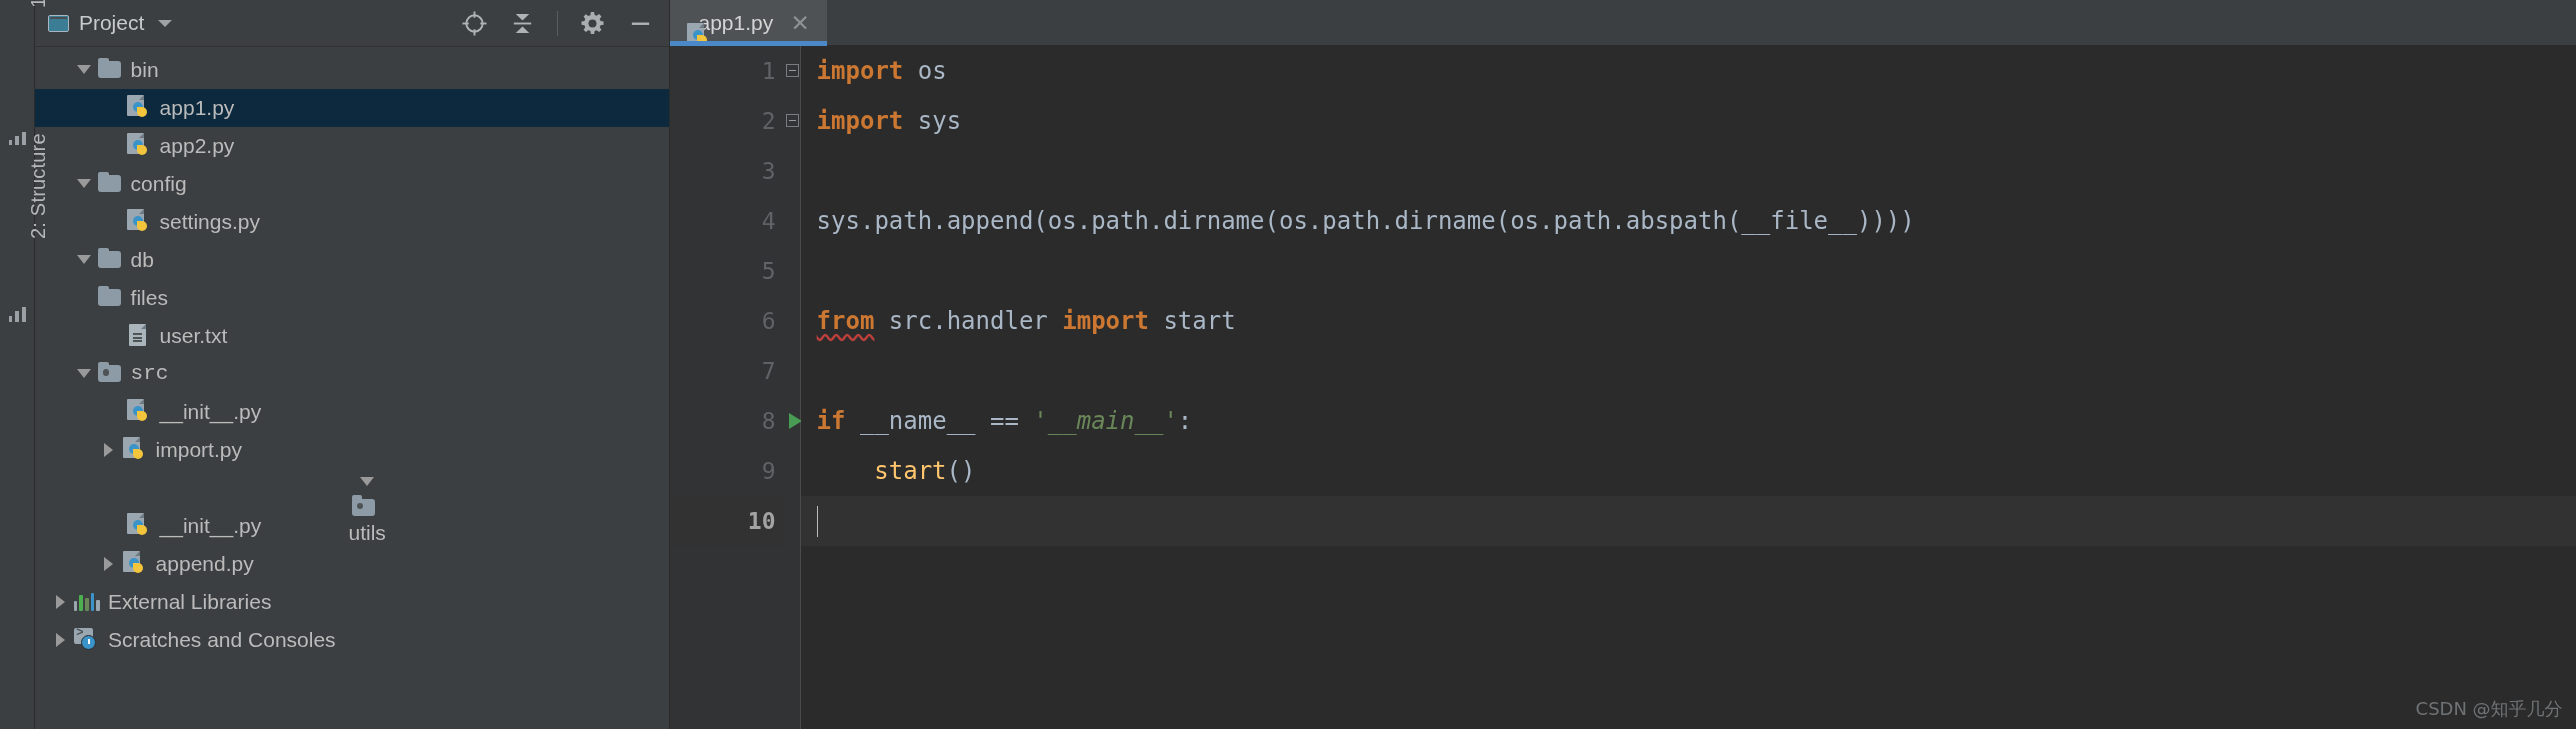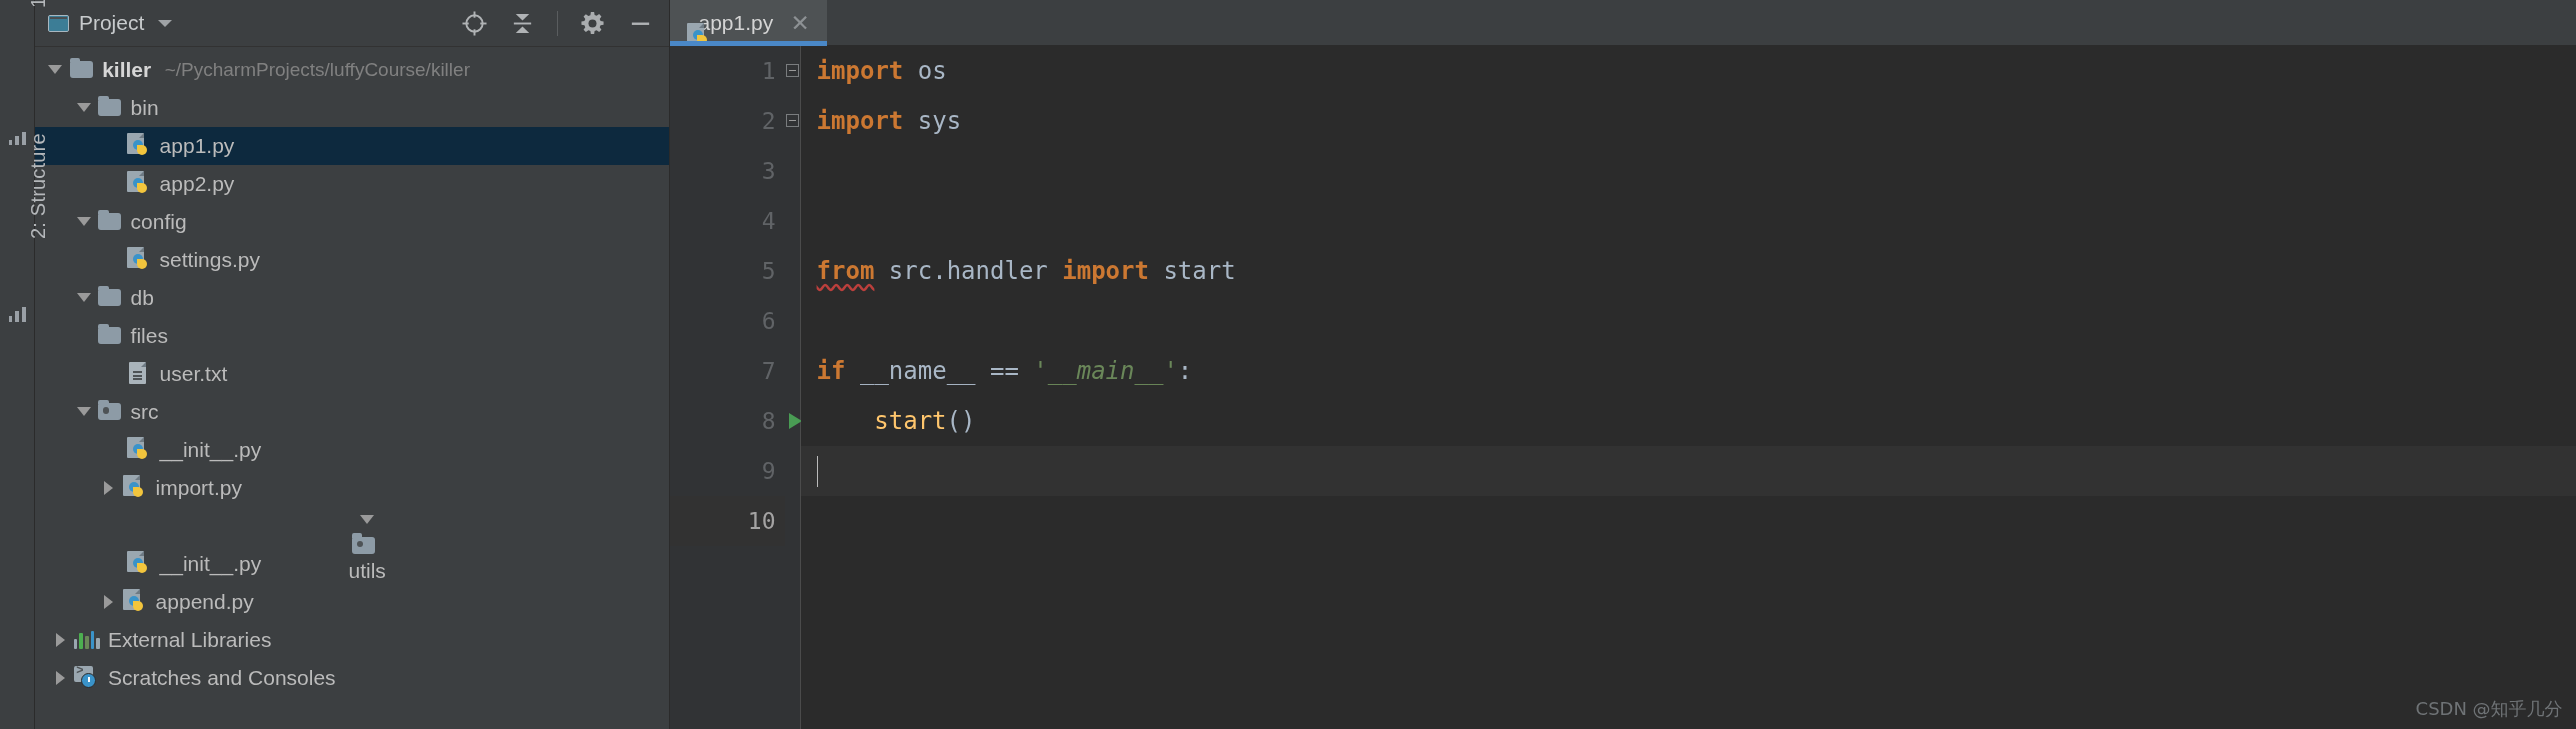--- a/index.html
+++ b/index.html
@@ -159,21 +159,21 @@
 
   .editor{flex:1 1 auto;display:flex;min-height:0;background:#2b2b2b;position:relative;}
   .gutter{
     width:115px;flex:0 0 115px;background:#313335;position:relative;
   }
   .gutter .gline{
     height:50px;display:flex;align-items:center;justify-content:flex-end;
     padding-right:9.5px;color:#606366;font-size:23px;
     font-family:"DejaVu Sans Mono", monospace;position:relative;
   }
-  .gutter .gline.cur{background:#323232;color:#a4a3a3;}
+  .gutter .gline.cur{background:#323232;color:#a4a3a3;font-weight:bold;}
   .fold{
     position:absolute;right:-15.3px;width:15.3px;height:15.3px;display:flex;align-items:center;justify-content:center;
   }
   .foldbox{
     width:12.4px;height:12.4px;border:1px solid #7a7d7f;box-sizing:border-box;position:relative;background:#313335;
   }
   .foldbox:after{content:"";position:absolute;left:1.9px;right:1.9px;top:4.8px;height:1px;background:#9a9a9a;}
   .runarrow{
     position:absolute;right:-17px;top:50%;transform:translateY(-50%);
     width:0;height:0;border-top:8.6px solid transparent;border-bottom:8.6px solid transparent;
@@ -272,30 +272,20 @@
         <span class="tool">
           <svg width="25" height="25" viewBox="0 0 26 26">
             <rect x="4" y="12" width="18" height="2.5" fill="#b0b3b5"></rect>
           </svg>
         </span>
       </div>
     </div>
 
     <div class="tree">
 
-      <div class="row" style="padding-left:7.6px;">
-        <span class="arrow">
-            <span class="tri-down"></span>
-          </span>
-        <span class="ic">
-            <span class="folder"></span>
-          </span>
-        <span class="lbl bold">killer</span>
-        <span class="path">~/PycharmProjects/luffyCourse/killer</span>
-      </div>
 
       <div class="row" style="padding-left:36px;">
         <span class="arrow">
             <span class="tri-down"></span>
           </span>
         <span class="ic">
             <span class="folder"></span>
           </span>
         <span class="lbl">bin</span>
       </div>
@@ -365,21 +355,21 @@
           <span class="txtico">
               <span class="sheet"></span>
             <span class="ln" style="top:8.6px;"></span>
               <span class="ln" style="top:12.4px;"></span>
               <span class="ln" style="top:16px;"></span>
           </span>
         </span>
         <span class="lbl">user.txt</span>
       </div>
 
-      <div class="row" style="padding-left:36px;">
+      <div class="row" style="padding-left:36px;font-family:Liberation Mono, monospace;">
         <span class="arrow">
             <span class="tri-down"></span>
           </span>
         <span class="ic">
             <span class="folder pkg"></span>
           </span>
         <span class="lbl">src</span>
       </div>
 
       <div class="row" style="padding-left:90px;">
@@ -528,20 +518,21 @@
             <span>10</span>
           </div>
       </div>
 
       <div class="gutter-strip"></div>
 
       <div class="code">
         <div class="cline"><span class="kw">import</span><span class="id"> os</span></div>
         <div class="cline"><span class="kw">import</span><span class="id"> sys</span></div>
         <div class="cline"></div>
+        <div class="cline"><span class="id">sys.path.append(os.path.dirname(os.path.dirname(os.path.abspath(__file__))))</span></div>
         <div class="cline"></div>
         <div class="cline"><span class="kw wavy">from</span><span class="id"> src.handler </span><span class="kw">import</span><span class="id"> start</span></div>
         <div class="cline"></div>
         <div class="cline"><span class="kw">if</span><span class="dunder"> __name__ == </span><span class="str">'__main__'</span><span class="id">:</span></div>
         <div class="cline" style="padding-left:73px;"><span class="fn">start</span><span class="id">()</span></div>
         <div class="cline cur"><span class="caret"></span></div>
       </div>
 
       <div class="watermark">CSDN @知乎几分</div>
     </div>

